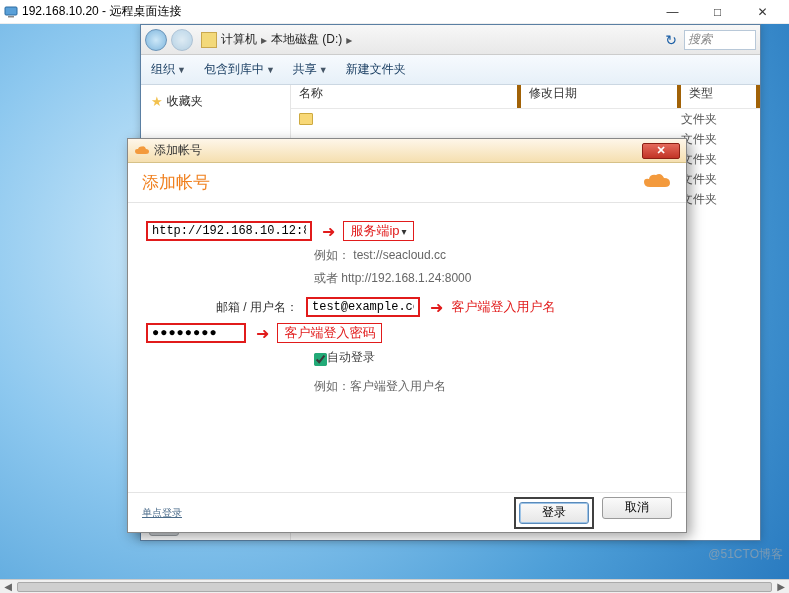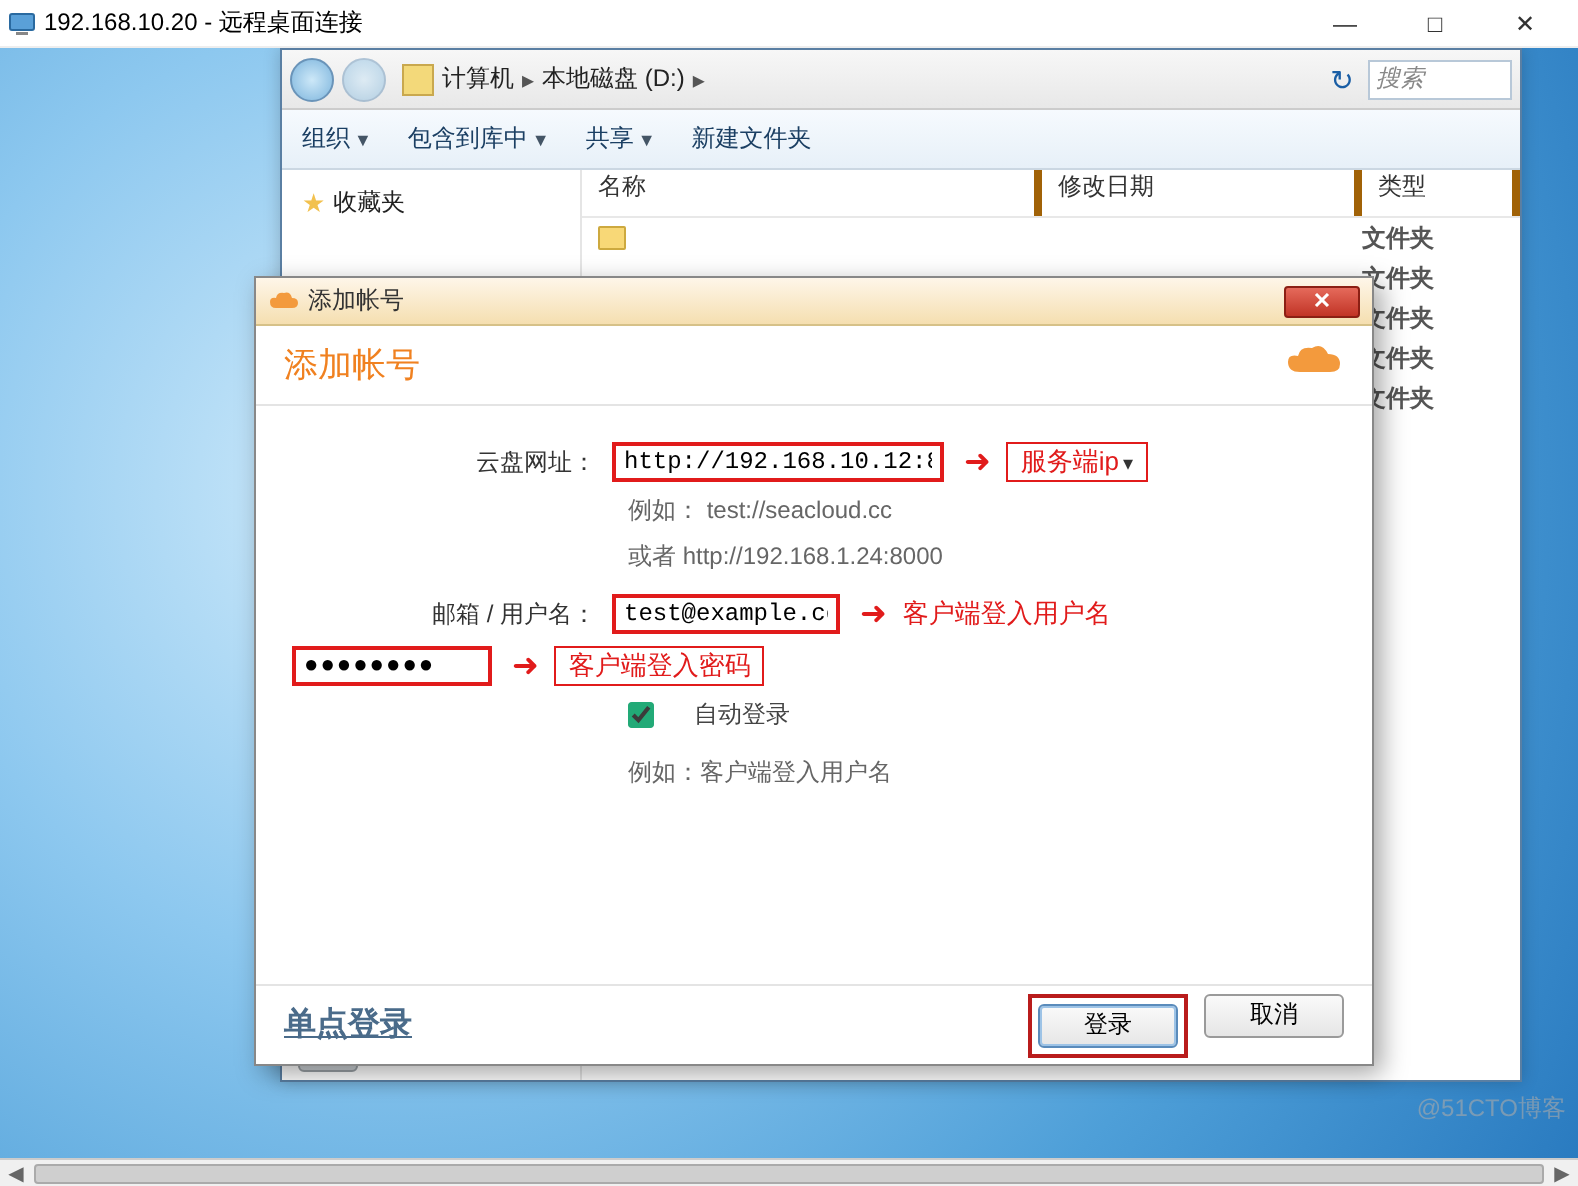--- a/index.html
+++ b/index.html
@@ -35,21 +35,21 @@
   .exp-sidebar{width:150px;border-right:1px solid #e5e5e5;padding:8px 10px;font-size:12px;}
   .fav-head{display:flex;align-items:center;gap:4px;color:#222;margin-bottom:8px;}
   .star{color:#f2c14e;font-size:13px;}
   .exp-main{flex:1;}
   .col-headers{height:24px;border-bottom:1px solid #e8e8e8;display:flex;font-size:12px;color:#333;}
   .col-headers div{padding:0 8px;border-right:4px solid #a16207;}
   .col-name{width:230px;} .col-date{width:160px;} .col-type{flex:1;}
   .file-rows{font-size:12px;}
   .file-rows .row{display:flex;height:20px;align-items:center;}
   .file-rows .row .c1{width:230px;padding-left:8px;display:flex;align-items:center;gap:4px;}
-  .file-rows .row .c3{color:#555;font-weight:bold;}
+  .file-rows .row .c3{color:#555;}
   .folder-ico{width:14px;height:12px;background:#f8d877;border:1px solid #cda93f;border-radius:1px;}
   .drive-strip{position:absolute;left:8px;bottom:4px;display:flex;align-items:center;gap:6px;font-size:12px;}
   .drive-ico{width:30px;height:22px;background:linear-gradient(#e8ecef,#c9ced2);border:1px solid #9aa0a5;border-radius:3px;}
 
   
   .dialog{position:absolute;left:127px;top:114px;width:560px;height:395px;background:#fff;border:1px solid #888;box-shadow:4px 4px 12px rgba(0,0,0,.35);}
   .dlg-title{height:24px;background:linear-gradient(#fef6e9,#f5dfb0);border-bottom:1px solid #d6c188;display:flex;align-items:center;padding:0 6px;font-size:12px;color:#333;}
   .cloud-icon{width:16px;height:12px;margin-right:4px;}
   .cloud-icon svg{display:block;}
   .dlg-close{margin-left:auto;width:38px;height:16px;background:linear-gradient(#e56a5b,#c13426);border:1px solid #8b1f14;border-radius:2px;color:#fff;display:flex;align-items:center;justify-content:center;font-size:11px;font-weight:bold;}
@@ -63,28 +63,28 @@
   .url-input{width:166px;}
   .user-input{width:114px;}
   .pw-input{width:100px;font-size:16px;letter-spacing:1px;}
   .pc-input{width:170px;border:1px solid #b8b8b8;height:20px;padding:0 4px;font-family:"Courier New",monospace;font-size:12px;}
   .hint{margin-left:168px;font-size:12px;color:#666;margin-bottom:6px;}
   .redbox{border:2px solid #e11b1b !important;}
   .arrow{color:#e11b1b;font-size:16px;margin:0 8px 0 10px;}
   .annot{color:#e11b1b;font-size:13px;}
   .annot.box{border:1px solid #e11b1b;padding:0 6px;}
   .annot .drop{font-size:10px;color:#333;margin-left:2px;}
-  .chk-row{margin-left:168px;display:flex;align-items:center;gap:20px;margin-bottom:12px;margin-top:4px;}
+  .chk-row{margin-left:168px;display:flex;align-items:flex-end;gap:0;margin-bottom:12px;margin-top:4px;}
   .chk-row input{accent-color:#2a7;}
   .dlg-footer{position:absolute;left:0;right:0;bottom:0;height:40px;border-top:1px solid #e4e4e4;display:flex;align-items:center;padding:0 14px;}
-  .sso-link{color:#4a6b8a;text-decoration:underline;font-size:16px;cursor:pointer;font-weight:bold;}
+  .sso-link{color:#4a6b8a;text-decoration:underline;font-size:10px;cursor:pointer;}
   .btns{margin-left:auto;display:flex;gap:8px;}
   .btn{width:70px;height:22px;background:linear-gradient(#fafafa,#e6e6e6);border:1px solid #9a9a9a;border-radius:3px;font-size:12px;display:flex;align-items:center;justify-content:center;cursor:pointer;}
   .btn.primary{border:1px solid #5a8bbb;box-shadow:0 0 0 1px #9dc3e6 inset;}
-  .btn-wrap-red{border:2px solid #b91c1c;padding:3px;margin-left:28px;}
+  .btn-wrap-red{border:2px solid #404040;padding:3px;margin-left:28px;}
 
   
   .hscroll{position:absolute;left:0;right:0;bottom:0;height:14px;background:#f0f0f0;border-top:1px solid #ccc;display:flex;align-items:center;}
   .hscroll .ar{width:16px;height:14px;display:flex;align-items:center;justify-content:center;color:#666;font-size:10px;}
   .hscroll .thumb{flex:1;height:10px;margin:0 1px;background:#cfcfcf;border:1px solid #aaa;border-radius:2px;}
 </style>
 </head>
 <body>
 
 <div class="rdp-titlebar">
@@ -199,21 +199,20 @@
     <div class="dlg-header">
       <h2>添加帐号</h2>
       <span class="brand-logo">
         <svg width="30" height="20" viewBox="0 0 30 20">
             <path d="M8 16 Q2 16 2 11 Q2 7 7 8 Q8 3 14 4 Q19 1 22 7 Q28 7 28 12 Q28 16 23 16 Z" fill="#f39a3d"></path>
           </svg>
       </span>
     </div>
     <div class="dlg-body">
       <div class="form-row">
-        <span class="lbl">云盘网址：</span>
         <input type="text" class="url-input redbox" value="http://192.168.10.12:8000" style="">
         <span class="arrow">➜</span>
         <span class="annot box"><span>服务端ip</span><span class="drop">▾</span></span>
       </div>
       <div class="hint">例如： test://seacloud.cc</div>
       <div class="hint">或者 http://192.168.1.24:8000</div>
 
       <div class="form-row" style="margin-top:10px;">
         <span class="lbl">邮箱 / 用户名：</span>
         <input type="text" class="user-input redbox" value="test@example.com" style="">

